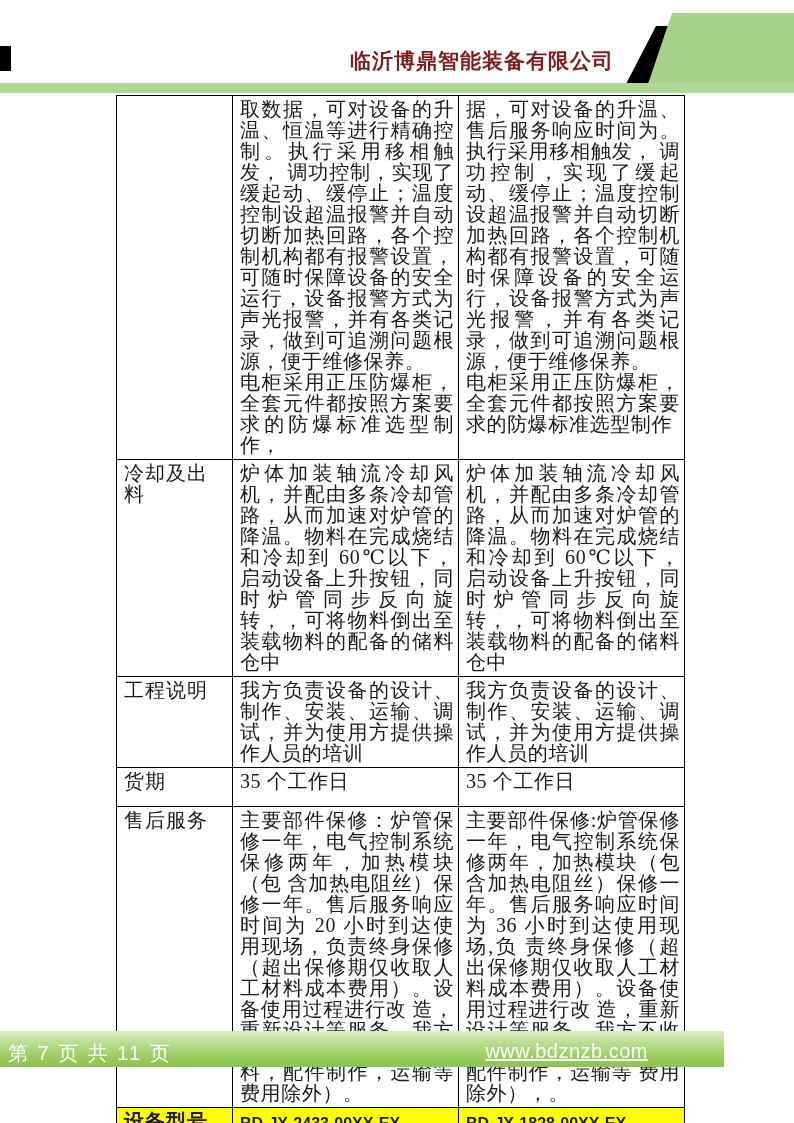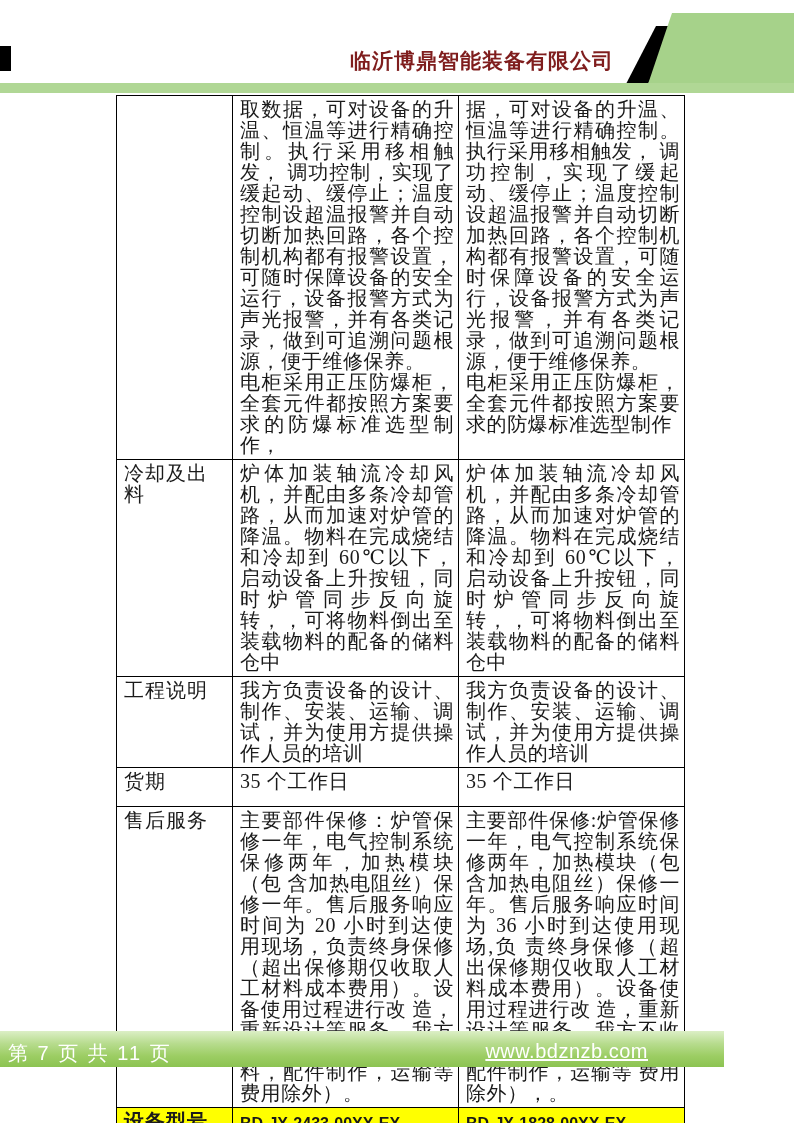--- a/index.html
+++ b/index.html
@@ -82,21 +82,21 @@
   <colgroup>
     <col style="width:116px">
     <col style="width:226px">
     <col style="width:226px">
   </colgroup>
   <tbody>
     <tr class="row-cont">
       <td class="label-cell"></td>
       <td>取数据，可对设备的升温、恒温等进行精确控制。执行采用移相触发， 调功控制，实现了缓起动、缓停止；温度控制设超温报警并自动切断加热回路，各个控制机构都有报警设置，可随时保障设备的安全运行，设备报警方式为声光报警，并有各类记录，做到可追溯问题根源，便于维修保养。
 电柜采用正压防爆柜，全套元件都按照方案要求的防爆标准选型制作，</td>
-      <td>据，可对设备的升温、恒温等进行精确控制。执行采用移相触发， 调功控制，实现了缓起动、缓停止；温度控制设超温报警并自动切断加热回路，各个控制机构都有报警设置，可随时保障设备的安全运行，设备报警方式为声光报警，并有各类记录，做到可追溯问题根源，便于维修保养。
+      <td>据，可对设备的升温、售后服务响应时间为。执行采用移相触发， 调功控制，实现了缓起动、缓停止；温度控制设超温报警并自动切断加热回路，各个控制机构都有报警设置，可随时保障设备的安全运行，设备报警方式为声光报警，并有各类记录，做到可追溯问题根源，便于维修保养。
 电柜采用正压防爆柜，全套元件都按照方案要求的防爆标准选型制作</td>
     </tr>
     <tr class="row-cool">
       <td class="label-cell">冷却及出料</td>
       <td>炉体加装轴流冷却风机，并配由多条冷却管路，从而加速对炉管的降温。物料在完成烧结和冷却到 60℃以下，启动设备上升按钮，同时炉管同步反向旋转，，可将物料倒出至装载物料的配备的储料仓中</td>
       <td>炉体加装轴流冷却风机，并配由多条冷却管路，从而加速对炉管的降温。物料在完成烧结和冷却到 60℃以下，启动设备上升按钮，同时炉管同步反向旋转，，可将物料倒出至装载物料的配备的储料仓中</td>
     </tr>
     <tr class="row-eng">
       <td class="label-cell">工程说明</td>
       <td>我方负责设备的设计、制作、安装、运输、调试，并为使用方提供操作人员的培训</td>

